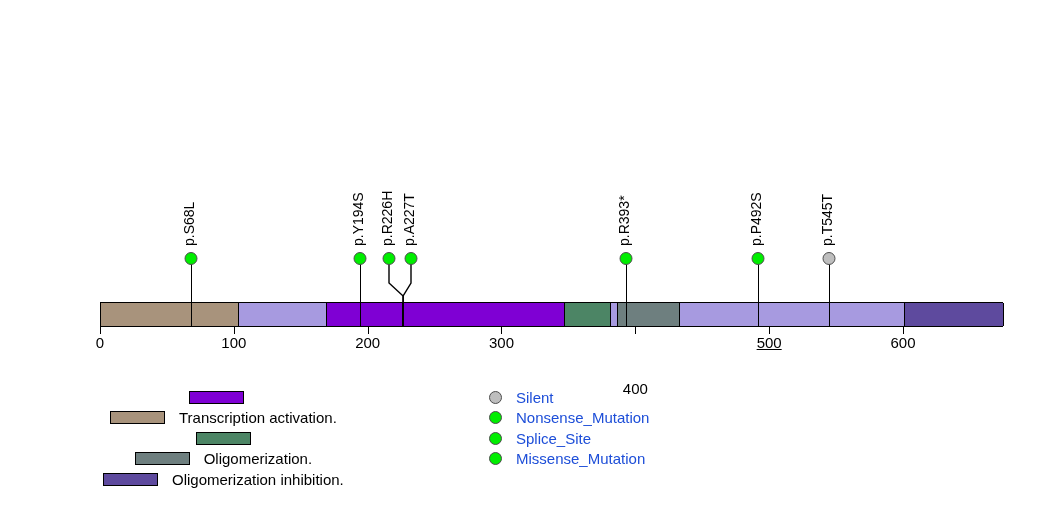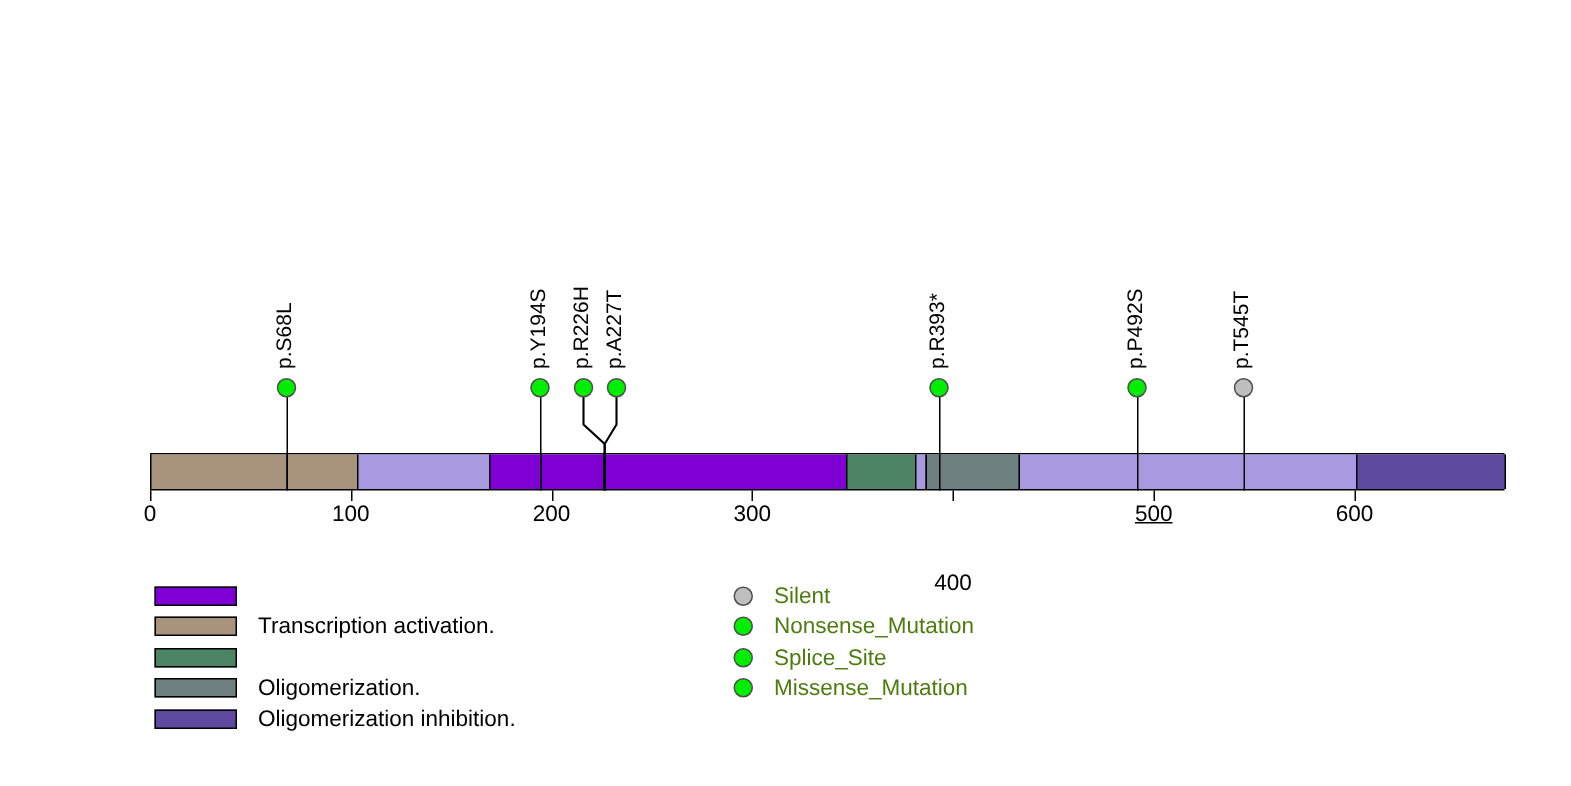--- a/index.html
+++ b/index.html
@@ -90,20 +90,21 @@
   
   .legend-domain {
     position: absolute;
     left: 103px;
     top: 387px;
   }
   .legend-domain-row {
     display: flex;
     align-items: center;
     height: 20.5px;
+    justify-content: center;
   }
   .legend-swatch {
     width: 55px;
     height: 13px;
     border: 1px solid #000000;
     box-sizing: border-box;
     flex: 0 0 auto;
   }
   .legend-domain-text {
     font-size: 15px;
@@ -126,21 +127,21 @@
   .legend-dot {
     width: 13px;
     height: 13px;
     border-radius: 50%;
     border: 1px solid #4d4d4d;
     box-sizing: border-box;
     flex: 0 0 auto;
   }
   .legend-mut-text {
     font-size: 15px;
-    color: #4d7c0f;
+    color: #1d4ed8;
     margin-left: 14px;
     white-space: nowrap;
     line-height: 17px;
   }
 </style>
 </head>
 <body>
 
 <div id="lollipop-figure">
 

